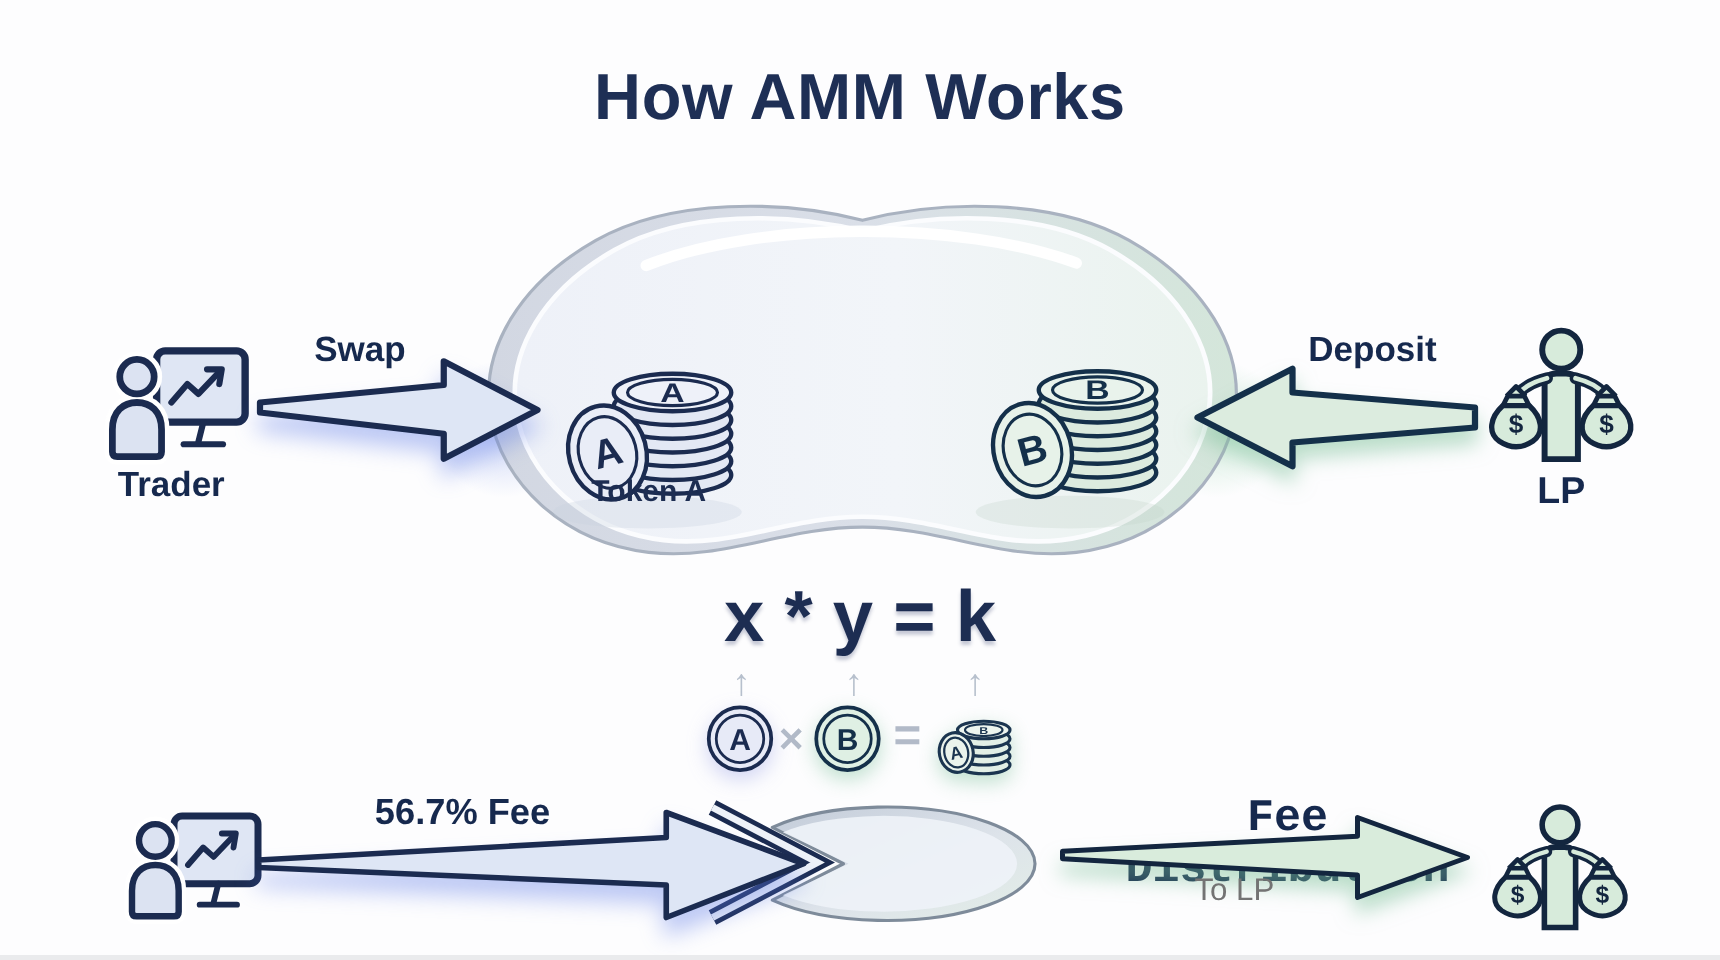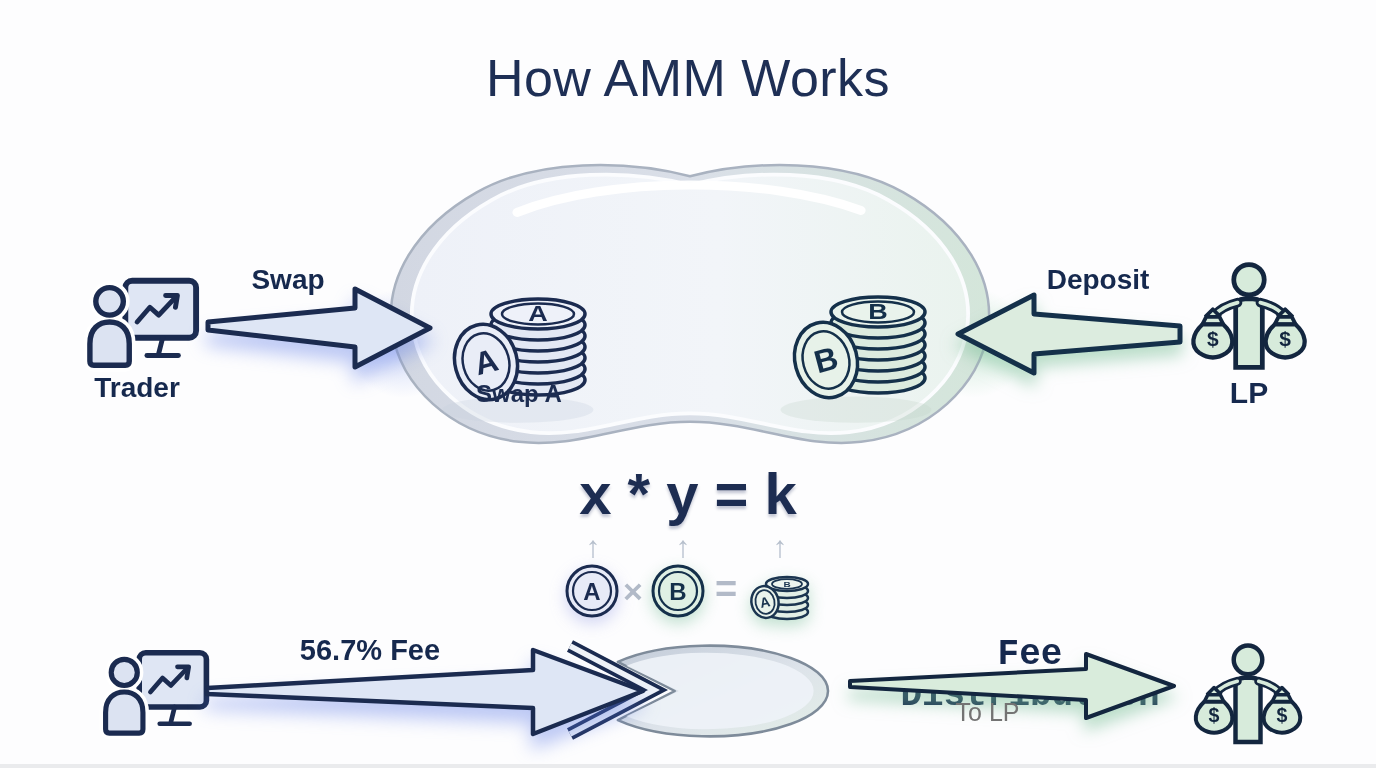--- a/index.html
+++ b/index.html
@@ -2,21 +2,21 @@
 <html><head>
 <meta charset="utf-8">
 <style>
   html,body{margin:0;padding:0;background:#ffffff;}
   .canvas{
     position:relative;width:1376px;height:768px;background:#fdfdfe;overflow:hidden;
     font-family:"Liberation Sans",sans-serif;color:#1b2b50;
   }
   .abs{position:absolute;}
   .title{
-    left:0;top:48px;width:100%;font-size:52px;font-weight:normal;color:#1e2f55;
+    left:0;top:48px;width:100%;font-size:52px;font-weight:bold;color:#1e2f55;
     letter-spacing:0.5px;text-align:center;
   }
   .pool-title{
     left:588px;top:254px;width:200px;font-size:35px;font-weight:bold;color:#1d2d52;
     line-height:1.28;text-align:center;
   }
   .token-label{font-size:24px;font-weight:600;color:#1d2d52;text-align:center;width:180px;}
   .actor-label{font-size:28px;font-weight:bold;color:#16294e;text-align:center;}
   .flow-label{font-size:28px;font-weight:bold;color:#16294e;text-align:center;}
   .sub-label{font-size:25px;font-weight:500;color:#737373;text-align:center;}
@@ -101,21 +101,21 @@
     </g>
     <ellipse cx="92" cy="54" rx="36" ry="10.5" fill="none" stroke="#14304a" stroke-width="2.5"></ellipse>
     <text transform="translate(92,54) scale(1,0.8)" y="9" text-anchor="middle" font-size="27" font-weight="bold" fill="#14304a">B</text>
     <g transform="translate(40,102) rotate(-15)">
       <ellipse rx="31" ry="38" fill="#e7f2e9" stroke="#14304a" stroke-width="3.5"></ellipse>
       <ellipse rx="23" ry="29" fill="none" stroke="#14304a" stroke-width="2.5"></ellipse>
       <text y="11" text-anchor="middle" font-size="32" font-weight="bold" fill="#14304a">B</text>
     </g>
   </svg>
 
-  <div class="abs token-label" style="left:429px;top:380px;">Swap A</div>
+  <div class="abs token-label" style="left:429px;top:380px;">Token A</div>
 
   <svg class="abs" style="left:84px;top:272px;" width="118" height="100" viewBox="0 0 120 92">
     <rect x="42" y="4" width="72" height="58" rx="7" fill="#dfe6f4" stroke="#1b2b50" stroke-width="6"></rect>
     <path d="M80,62 L76,78" stroke="#1b2b50" stroke-width="5" stroke-linecap="round"></path>
     <path d="M64,80 L96,80" stroke="#1b2b50" stroke-width="5" stroke-linecap="round"></path>
     <polyline points="54,46 67,31 76,39 94,20" fill="none" stroke="#1b2b50" stroke-width="5" stroke-linejoin="round" stroke-linecap="round"></polyline>
     <path d="M83,19 L95,19 L93,31" fill="none" stroke="#1b2b50" stroke-width="5" stroke-linejoin="round" stroke-linecap="round"></path>
     <circle cx="26" cy="25" r="14" fill="none" stroke="#ffffff" stroke-width="13"></circle>
     <path d="M6,86 L6,68 C6,53 15,46 26,46 C37,46 46,53 46,68 L46,86 Q46,90 42,90 L10,90 Q6,90 6,86 Z" fill="none" stroke="#ffffff" stroke-width="13"></path>
     <circle cx="26" cy="25" r="14" fill="#dce3f2" stroke="#1b2b50" stroke-width="5.5"></circle>

